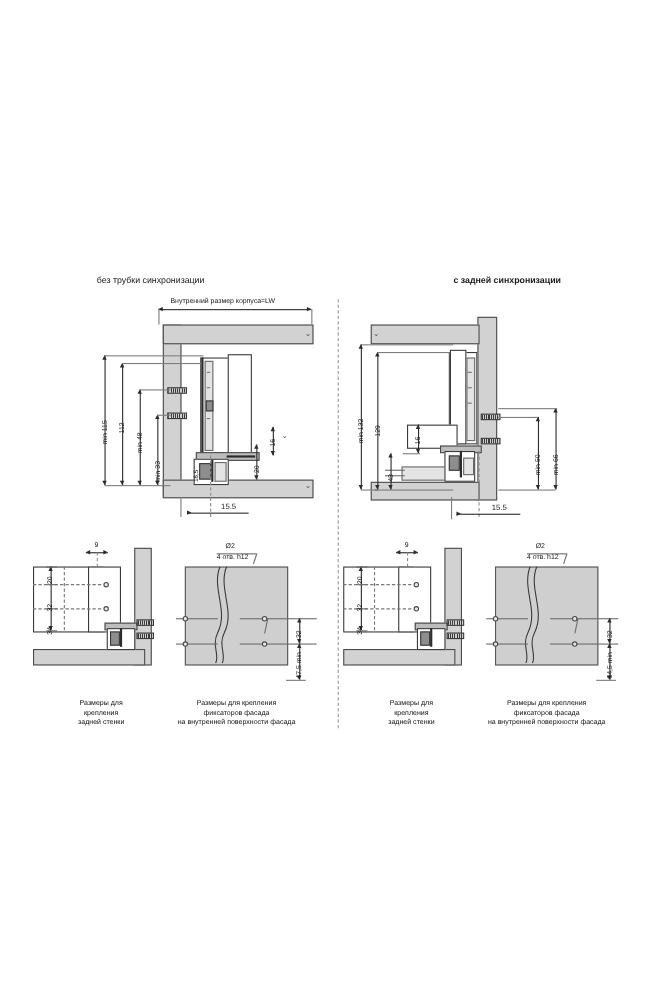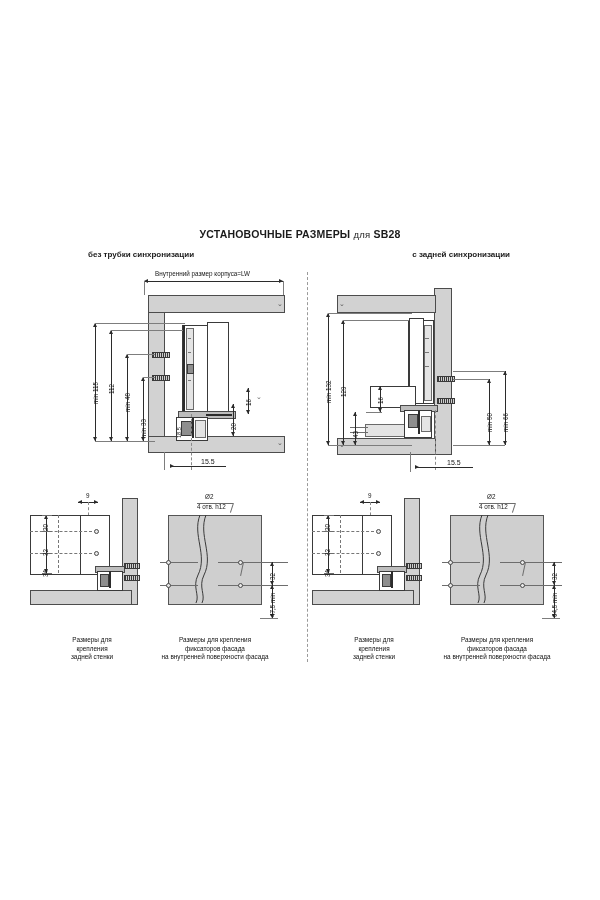--- a/index.html
+++ b/index.html
@@ -4,21 +4,21 @@
 <style>
   html,body{margin:0;padding:0;background:#ffffff;}
   body{width:600px;height:900px;position:relative;
        font-family:"Liberation Sans","DejaVu Sans",sans-serif;color:#1a1a1a;}
   .sheet{position:absolute;left:0;top:0;width:600px;height:900px;overflow:hidden;background:#fff;}
 
   
   .title{position:absolute;left:0;top:228px;width:600px;text-align:center;
          font-size:10.5px;font-weight:bold;letter-spacing:.2px;}
   .title .light{font-weight:normal;font-size:9.5px;}
-  .sub-l{position:absolute;left:88px;top:250px;font-size:8px;font-weight:bold;}
+  .sub-l{position:absolute;left:88px;top:250px;font-size:8px;font-weight:normal;}
   .sub-r{position:absolute;right:90px;top:250px;font-size:8px;font-weight:bold;}
 
   .divider{position:absolute;left:307px;top:272px;width:0;height:390px;
            border-left:1px dashed #9a9a9a;}
 
   
   .lbl{position:absolute;font-size:6.3px;color:#161616;white-space:nowrap;line-height:1;}
   .lblv{position:absolute;font-size:6.3px;color:#161616;white-space:nowrap;line-height:1;
         transform-origin:0 0;transform:rotate(-90deg);}
   .lbl7{font-size:7px;}
@@ -55,25 +55,20 @@
      repeating-linear-gradient(90deg,#3a3a3a 0 1px,#cfcfcf 1px 2px);
      border:.5px solid #3a3a3a;}
   .hole{position:absolute;width:3.4px;height:3.4px;border-radius:50%;
         border:.7px solid #4a4a4a;background:#e8e8e8;}
 </style>
 </head>
 <body>
 
 <div class="sheet">
 
-  <div class="title">
-    <span>УСТАНОВОЧНЫЕ РАЗМЕРЫ</span>
-    <span class="light">для</span>
-    <span>SB28</span>
-  </div>
   <div class="sub-l">без трубки синхронизации</div>
   <div class="sub-r">с задней синхронизации</div>
 
   <div class="divider"></div>
 
   <div>
 
     <div class="lbl" style="left:155px;top:271px;">Внутренний размер корпуса=LW</div>
     <div class="hline" style="left:144px;top:281px;width:139px;"></div>
     <div class="arL" style="left:144px;top:279px;"></div>

